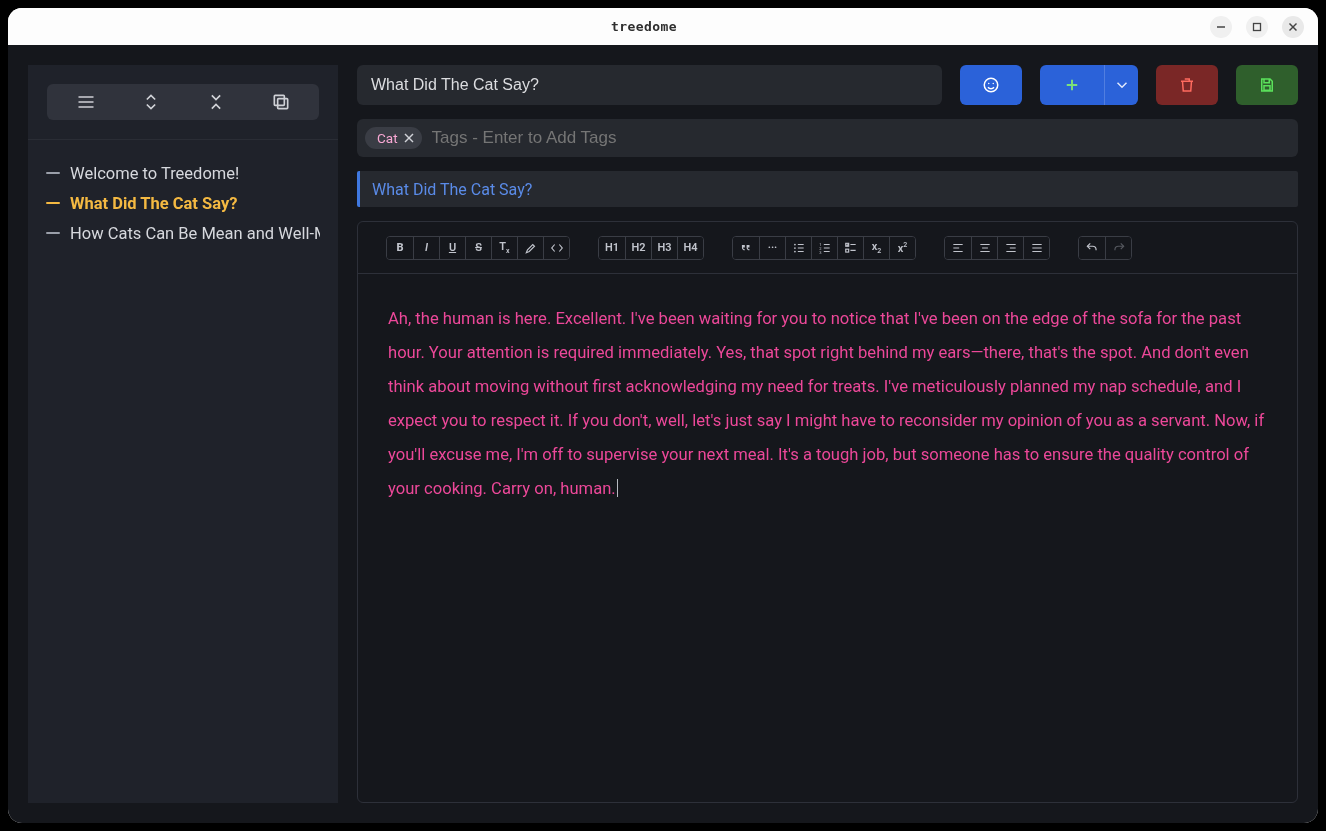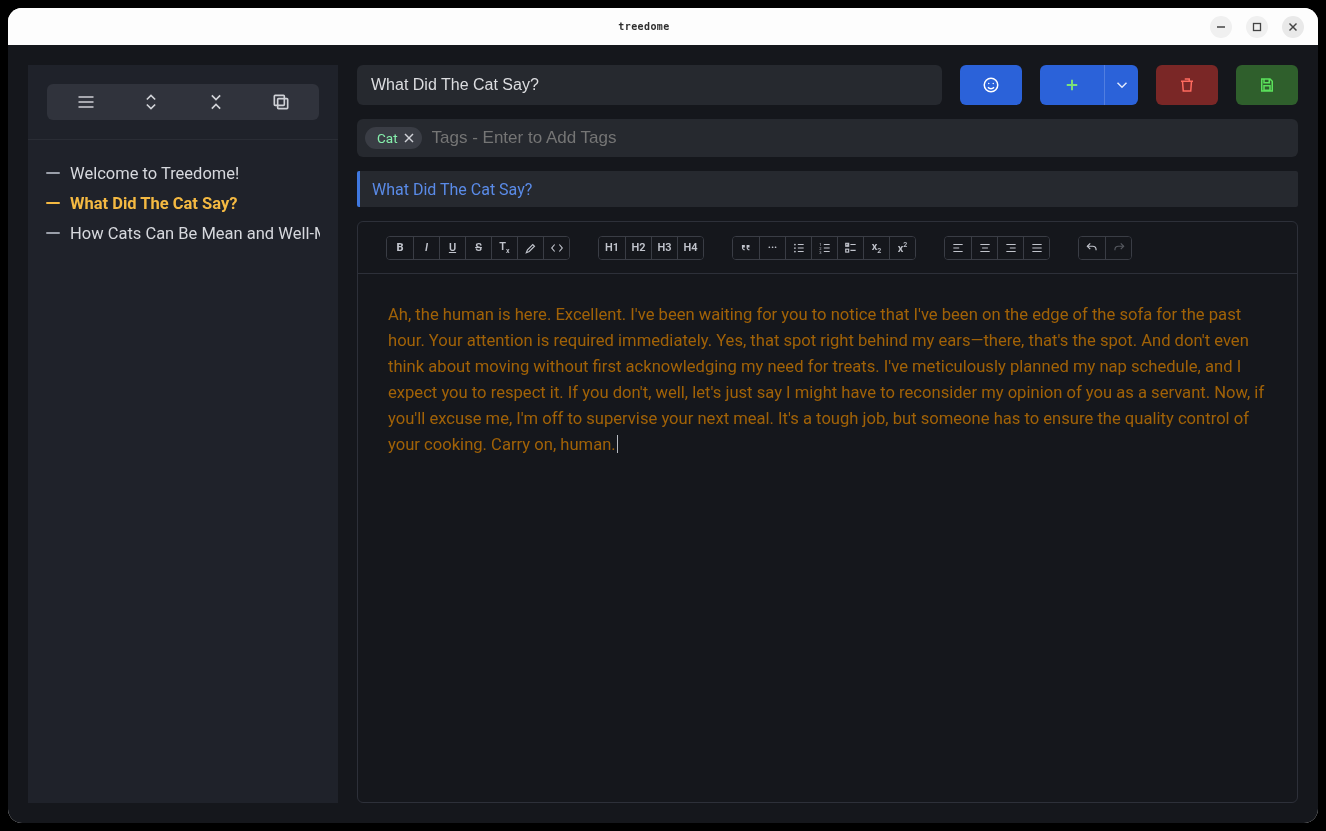--- a/index.html
+++ b/index.html
@@ -1,20 +1,20 @@
 <!DOCTYPE html>
 <html><head>
 <meta charset="utf-8">
 <style>
   * { box-sizing: border-box; margin: 0; padding: 0; }
   html, body { width: 1326px; height: 831px; font-family: -apple-system, BlinkMacSystemFont, "Segoe UI", Roboto, "Helvetica Neue", Arial, sans-serif; background: #000; color: #e6e6e6; overflow: hidden; }
   #app-window { position: absolute; inset: 8px; background: #fdfdfd; border-radius: 14px; overflow: hidden; display: flex; flex-direction: column; }
   
   #titlebar { height: 37px; background: #fdfdfd; display: flex; align-items: center; }
-  #titlebar-title { flex: 1; text-align: center; font-weight: 700; font-size: 10px; letter-spacing: .4px; color: #2f2f2f; font-family: ui-monospace, "SFMono-Regular", Menlo, Consolas, monospace; }
+  #titlebar-title { flex: 1; text-align: center; font-weight: 700; font-size: 13px; letter-spacing: .4px; color: #2f2f2f; font-family: ui-monospace, "SFMono-Regular", Menlo, Consolas, monospace; }
   #titlebar-controls { display: flex; gap: 14px; padding-right: 14px; }
   .tb-btn { width: 22px; height: 22px; border-radius: 50%; background: #f0f0f0; display: flex; align-items: center; justify-content: center; color: #444; }
   .tb-btn.close { background: #e9e9e9; }
   .tb-btn svg { width: 10px; height: 10px; }
   
   #body { flex: 1; background: #15171c; display: flex; padding: 20px; gap: 19px; overflow: hidden; }
   
   #sidebar { width: 310px; background: #1f222a; border-radius: 0; display: flex; flex-direction: column; overflow: hidden; }
   #sidebar-toolbar { margin: 19px 19px 0 19px; background: #30333c; border-radius: 6px; height: 36px; display: flex; align-items: center; justify-content: space-around; padding: 0 6px; }
   .st-btn { width: 48px; height: 28px; display: flex; align-items: center; justify-content: center; color: #cfd1d6; }
@@ -32,34 +32,34 @@
   #title-input { flex: 1; background: #26292f; border: none; border-radius: 6px; color: #dcdde0; font-size: 16px; padding: 0 14px; outline: none; }
   .sq-btn { width: 62px; height: 40px; border-radius: 6px; display: flex; align-items: center; justify-content: center; }
   .sq-btn svg { width: 18px; height: 18px; }
   #emoji-btn { background: #2b62d9; color: #fff; }
   #add-btn { width: 98px; background: #2b62d9; display: flex; align-items: center; }
   #add-btn .plus { flex: 1; display: flex; align-items: center; justify-content: center; color: #7be27b; }
   #add-btn .chev { width: 34px; height: 100%; display: flex; align-items: center; justify-content: center; border-left: 1px solid rgba(255,255,255,.18); color: #dfe7fb; }
   #delete-btn { background: #7a2726; color: #ff6b5f; }
   #save-btn { background: #2f5f2c; color: #5be25b; }
   #tags-row { height: 38px; background: #26292f; border-radius: 6px; display: flex; align-items: center; padding: 0 8px; gap: 10px; }
-  .tag-chip { background: #3a3d45; color: #86efac; font-size: 13.5px; border-radius: 12px; padding: 3px 8px 3px 12px; display: flex; align-items: center; gap: 6px; }
+  .tag-chip { background: #3a3d45; color: #f9a8d4; font-size: 13.5px; border-radius: 12px; padding: 3px 8px 3px 12px; display: flex; align-items: center; gap: 6px; }
   .tag-chip .x { color: #d0d2d8; }
   #tags-input { flex: 1; background: transparent; border: none; color: #8e929b; font-size: 17px; outline: none; }
   #heading-row { height: 36px; background: #26292f; border-left: 3px solid #3f78e0; border-radius: 2px; display: flex; align-items: center; padding: 0 12px; font-size: 16px; color: #5a8be8; }
   
   #editor { flex: 1; border: 1px solid #2d3039; border-radius: 6px; display: flex; flex-direction: column; overflow: hidden; }
   #editor-toolbar { height: 52px; display: flex; align-items: center; gap: 28px; padding: 0 28px; border-bottom: 1px solid #2d3039; }
   .tb-group { display: flex; border: 1px solid #3a3d45; border-radius: 4px; overflow: hidden; }
   .tb-item { width: 26px; height: 22px; display: flex; align-items: center; justify-content: center; color: #c1c4cc; background: #15171c; }
   .tb-item + .tb-item { border-left: 1px solid #3a3d45; }
   .tb-item.dis { color: #55585f; }
   .tb-item svg { width: 14px; height: 14px; }
   .tb-label { font-size: 11px; font-weight: 600; }
-  #editor-content { flex: 1; padding: 28px 30px; font-size: 16.6px; line-height: 26px; color: #a16207; overflow-y: auto; }
+  #editor-content { flex: 1; padding: 28px 30px; font-size: 16.6px; line-height: 34px; color: #ec4899; overflow-y: auto; }
   #editor-content::after { content: ""; display: inline-block; width: 0; height: 18px; border-left: 1px solid #b7bac1; vertical-align: -3px; margin-left: 1px; }
   
   #status { height: 22px; text-align: right; font-size: 14px; color: #b5b8c0; padding-right: 2px; }
   .dash { display: inline-block; width: 16px; height: 1px; background: #b5b8c0; vertical-align: middle; margin: 0 8px; }
 </style>
 </head>
 <body>
 
 <div id="app-window">
 

